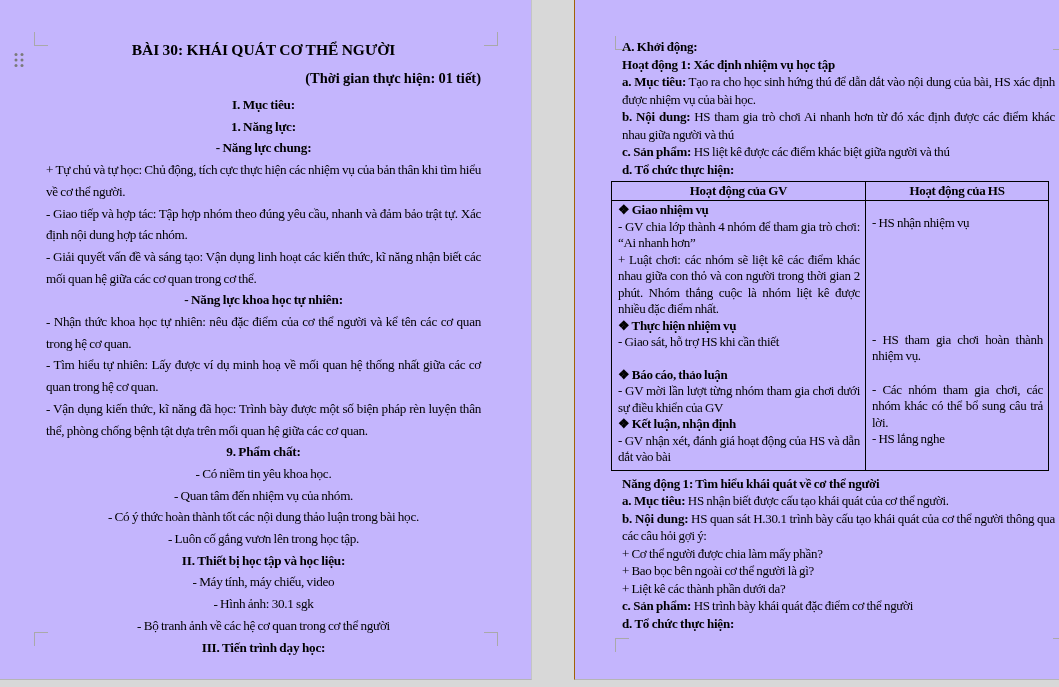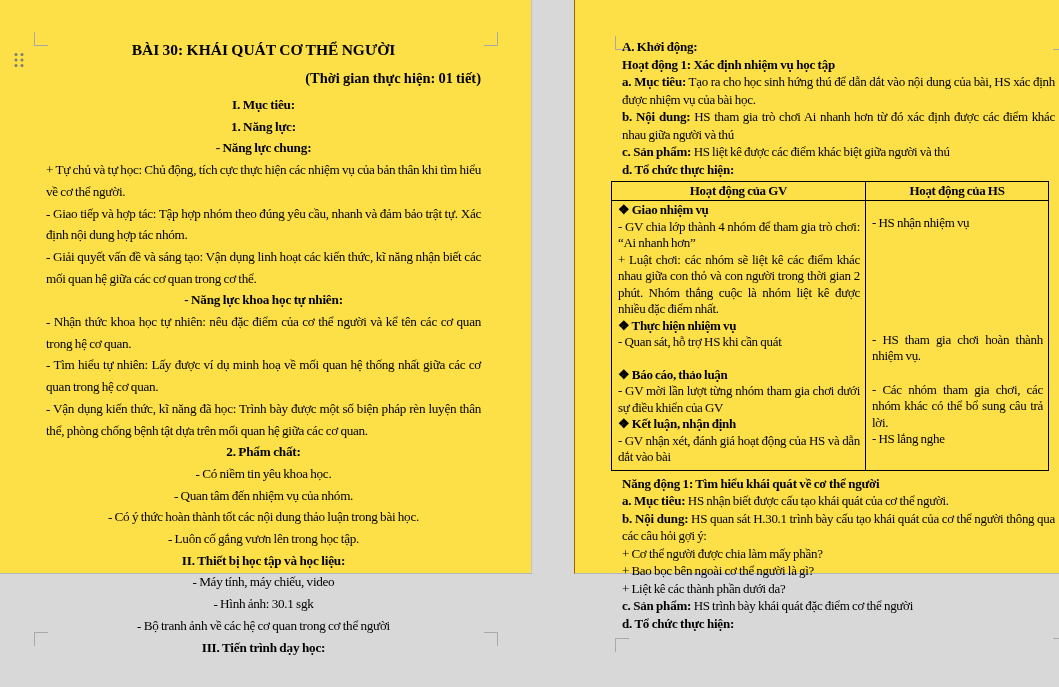--- a/index.html
+++ b/index.html
@@ -3,21 +3,21 @@
 <meta charset="utf-8">
 <style>
   html,body{margin:0;padding:0;}
   body{
     width:1059px;height:687px;position:relative;overflow:hidden;
     background:#d8d8d8;
     font-family:"Liberation Serif","DejaVu Serif",serif;
     color:#000;
   }
   .page{
-    position:absolute;top:0;height:574px;background:#fde047;
+    position:absolute;top:0;height:680px;background:#c4b5fd;
     box-sizing:border-box;border-bottom:1px solid #b5b5b5;
   }
   .page-left{left:0;width:532px;border-right:1px solid #c4c4c4;}
   .page-right{left:574px;width:512px;border-left:1px solid #a16207;}
 
   
   .cm{position:absolute;width:13px;height:13px;border:0 solid #a9a9a9;}
   .cm-tl{border-left-width:1px;border-bottom-width:1px;}
   .cm-tr{border-right-width:1px;border-bottom-width:1px;}
   .cm-bl{border-left-width:1px;border-top-width:1px;}
@@ -93,21 +93,21 @@
     <p class="lp"><b>I. Mục tiêu:</b><span></span></p>
     <p class="lp"><b>1. Năng lực:</b><span></span></p>
     <p class="lp"><b>- Năng lực chung:</b><span></span></p>
     <p class="lp j"><b></b><span>+ Tự chủ và tự học: Chủ động, tích cực thực hiện các nhiệm vụ của bản thân khi tìm hiểu về cơ thể người.</span></p>
     <p class="lp j"><b></b><span>- Giao tiếp và hợp tác: Tập hợp nhóm theo đúng yêu cầu, nhanh và đảm bảo trật tự. Xác định nội dung hợp tác nhóm.</span></p>
     <p class="lp j"><b></b><span>- Giải quyết vấn đề và sáng tạo: Vận dụng linh hoạt các kiến thức, kĩ năng nhận biết các mối quan hệ giữa các cơ quan trong cơ thể.</span></p>
     <p class="lp"><b>- Năng lực khoa học tự nhiên:</b><span></span></p>
     <p class="lp j"><b></b><span>- Nhận thức khoa học tự nhiên: nêu đặc điểm của cơ thể người và kể tên các cơ quan trong hệ cơ quan.</span></p>
     <p class="lp j"><b></b><span>- Tìm hiểu tự nhiên: Lấy được ví dụ minh hoạ về mối quan hệ thống nhất giữa các cơ quan trong hệ cơ quan.</span></p>
     <p class="lp j"><b></b><span>- Vận dụng kiến thức, kĩ năng đã học: Trình bày được một số biện pháp rèn luyện thân thể, phòng chống bệnh tật dựa trên mối quan hệ giữa các cơ quan.</span></p>
-    <p class="lp"><b>2. Phẩm chất:</b><span></span></p>
+    <p class="lp"><b>9. Phẩm chất:</b><span></span></p>
     <p class="lp"><b></b><span>- Có niềm tin yêu khoa học.</span></p>
     <p class="lp"><b></b><span>- Quan tâm đến nhiệm vụ của nhóm.</span></p>
     <p class="lp"><b></b><span>- Có ý thức hoàn thành tốt các nội dung thảo luận trong bài học.</span></p>
     <p class="lp"><b></b><span>- Luôn cố gắng vươn lên trong học tập.</span></p>
     <p class="lp"><b>II. Thiết bị học tập và học liệu:</b><span></span></p>
     <p class="lp"><b></b><span>- Máy tính, máy chiếu, video</span></p>
     <p class="lp"><b></b><span>- Hình ảnh: 30.1 sgk</span></p>
     <p class="lp"><b></b><span>- Bộ tranh ảnh về các hệ cơ quan trong cơ thể người</span></p>
     <p class="lp"><b>III. Tiến trình dạy học:</b><span></span></p>
   </div>
@@ -134,21 +134,21 @@
           <th class="col-hs">Hoạt động của HS</th>
         </tr>
       </thead>
       <tbody>
         <tr>
           <td class="cell col-gv">
             <p class="tb j"><b>❖ Giao nhiệm vụ</b><span></span></p>
             <p class="tb j"><b></b><span>- GV chia lớp thành 4 nhóm để tham gia trò chơi: “Ai nhanh hơn”</span></p>
             <p class="tb j"><b></b><span>+ Luật chơi: các nhóm sẽ liệt kê các điểm khác nhau giữa con thỏ và con người trong thời gian 2 phút. Nhóm thắng cuộc là nhóm liệt kê được nhiều đặc điểm nhất.</span></p>
             <p class="tb j"><b>❖ Thực hiện nhiệm vụ</b><span></span></p>
-            <p class="tb j"><b></b><span>- Quan sát, hỗ trợ HS khi cần quát</span></p>
+            <p class="tb j"><b></b><span>- Giao sát, hỗ trợ HS khi cần thiết</span></p>
             <p class="tb j gap-before"><b>❖ Báo cáo, thảo luận</b><span></span></p>
             <p class="tb j"><b></b><span>- GV mời lần lượt từng nhóm tham gia chơi dưới sự điều khiển của GV</span></p>
             <p class="tb j"><b>❖ Kết luận, nhận định</b><span></span></p>
             <p class="tb j"><b></b><span>- GV nhận xét, đánh giá hoạt động của HS và dẫn dắt vào bài</span></p>
           </td>
           <td class="cell col-hs">
             <p class="tb hs-m0">- HS nhận nhiệm vụ</p>
             <p class="tb j hs-m1">- HS tham gia chơi hoàn thành nhiệm vụ.</p>
             <p class="tb j hs-m2">- Các nhóm tham gia chơi, các nhóm khác có thể bổ sung câu trả lời.</p>
             <p class="tb hs-m3">- HS lắng nghe</p>

